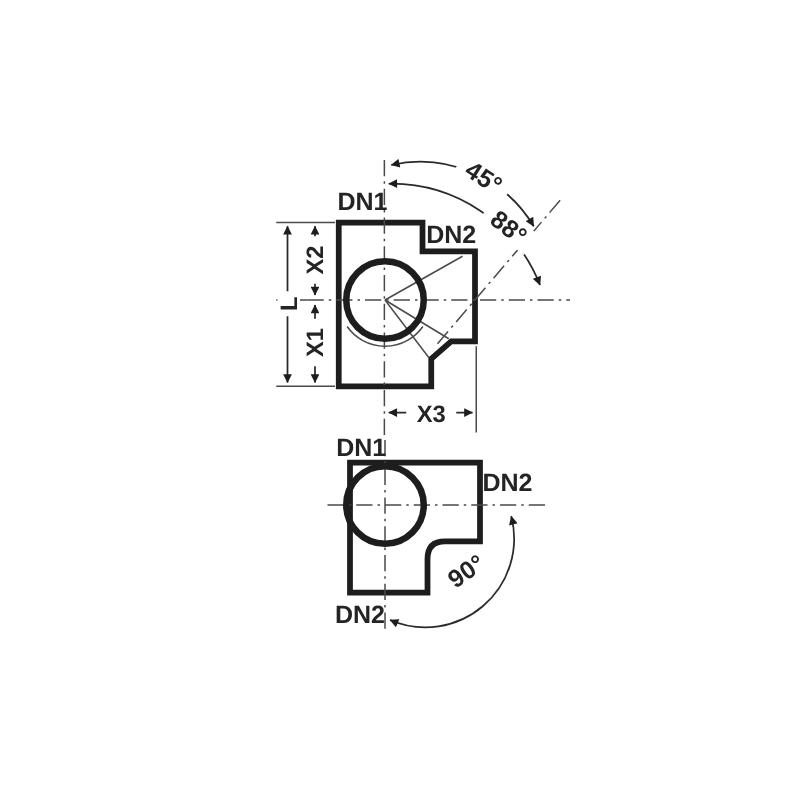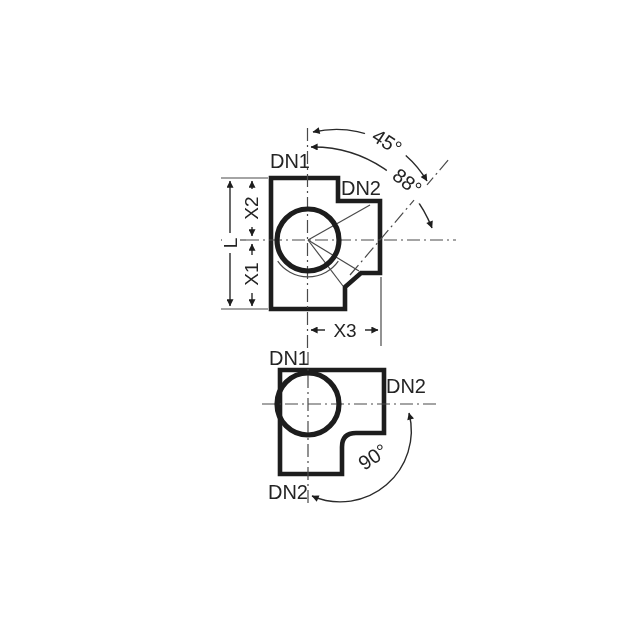--- a/index.html
+++ b/index.html
@@ -1,18 +1,19 @@
 <!DOCTYPE html>
 <html style="--bg: #ffffff; --line: #1d1d1d; --thin: #4a4a4a;"><head>
 <meta charset="utf-8">
 <style>
   html,body{margin:0;padding:0;background:#fff;}
   .canvas{
     position:relative;width:544px;height:640px;background:var(--bg,#fff);
     font-family:"Liberation Sans", sans-serif;
+    font-weight:bold;
   }
   svg text{
     font-family:"Liberation Sans", sans-serif;
     fill:#242424;
   }
   .lbl{font-size:20px;}
   .dimlbl{font-size:19px;}
   .anglbl{font-size:20px;}
   .outline{fill:#ffffff;stroke:var(--line,#1d1d1d);stroke-width:4.6;stroke-linejoin:miter;}
   .socket{fill:none;stroke:var(--line,#1d1d1d);stroke-width:5.2;}

